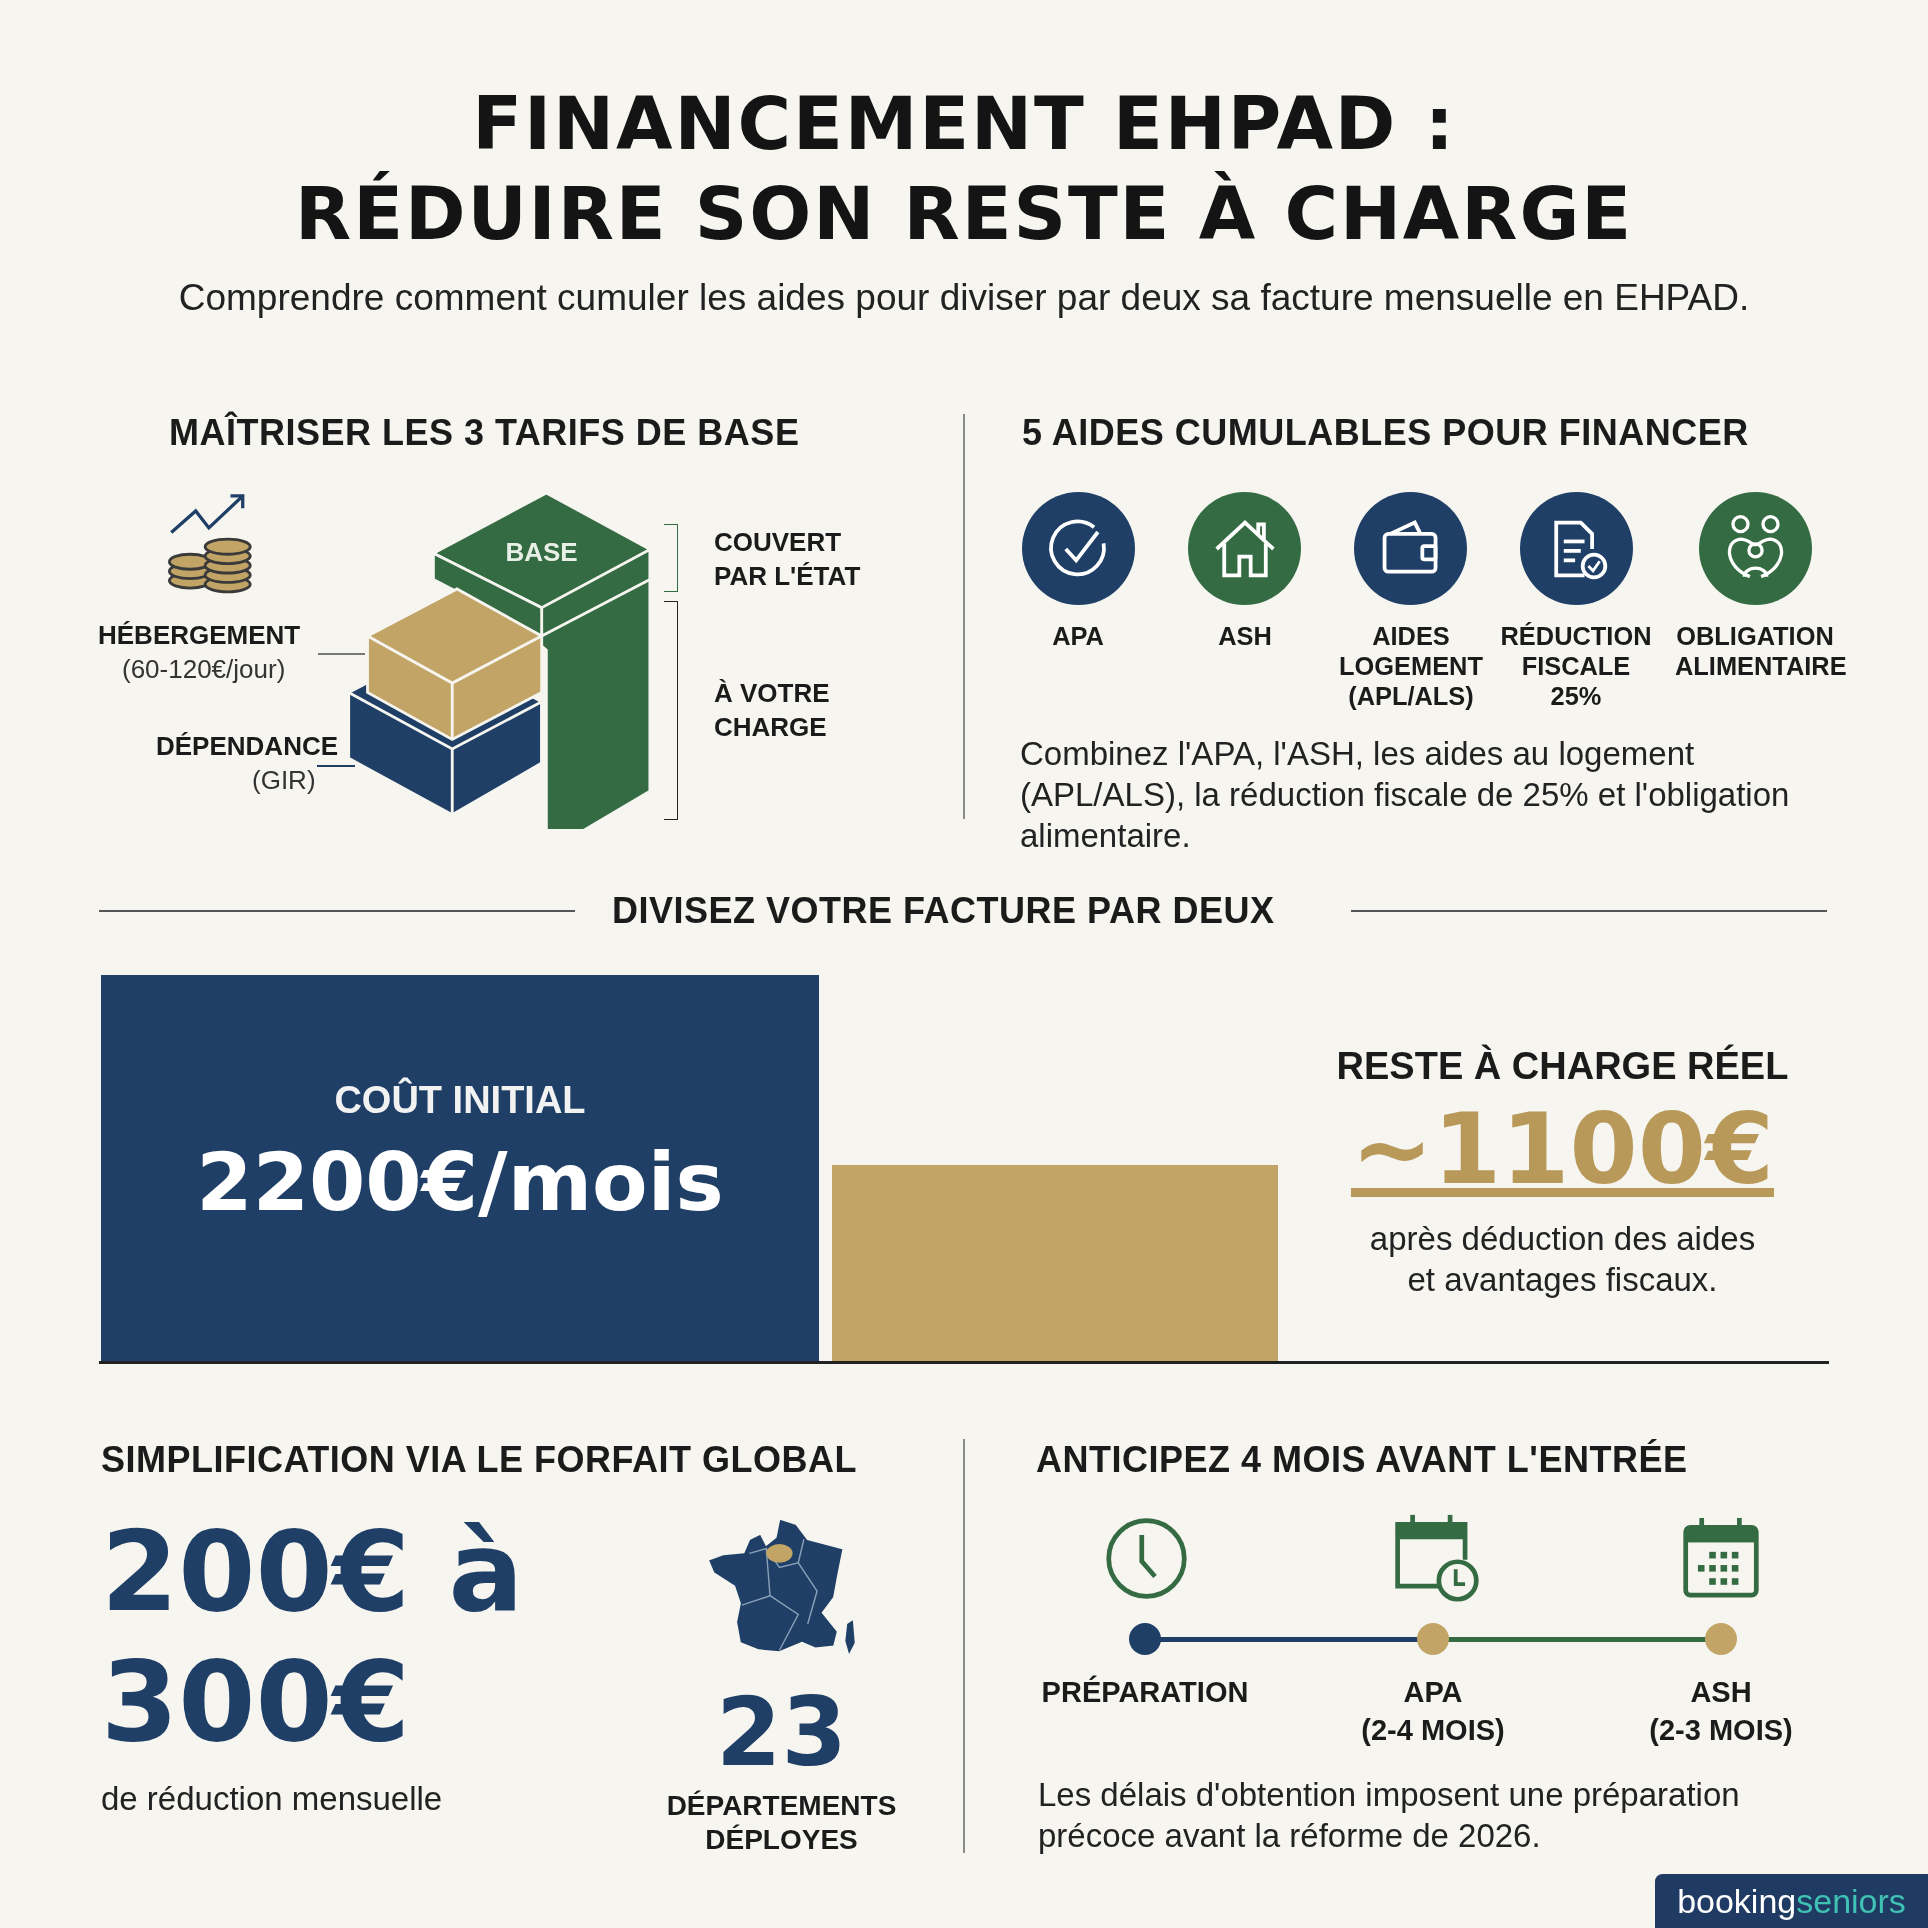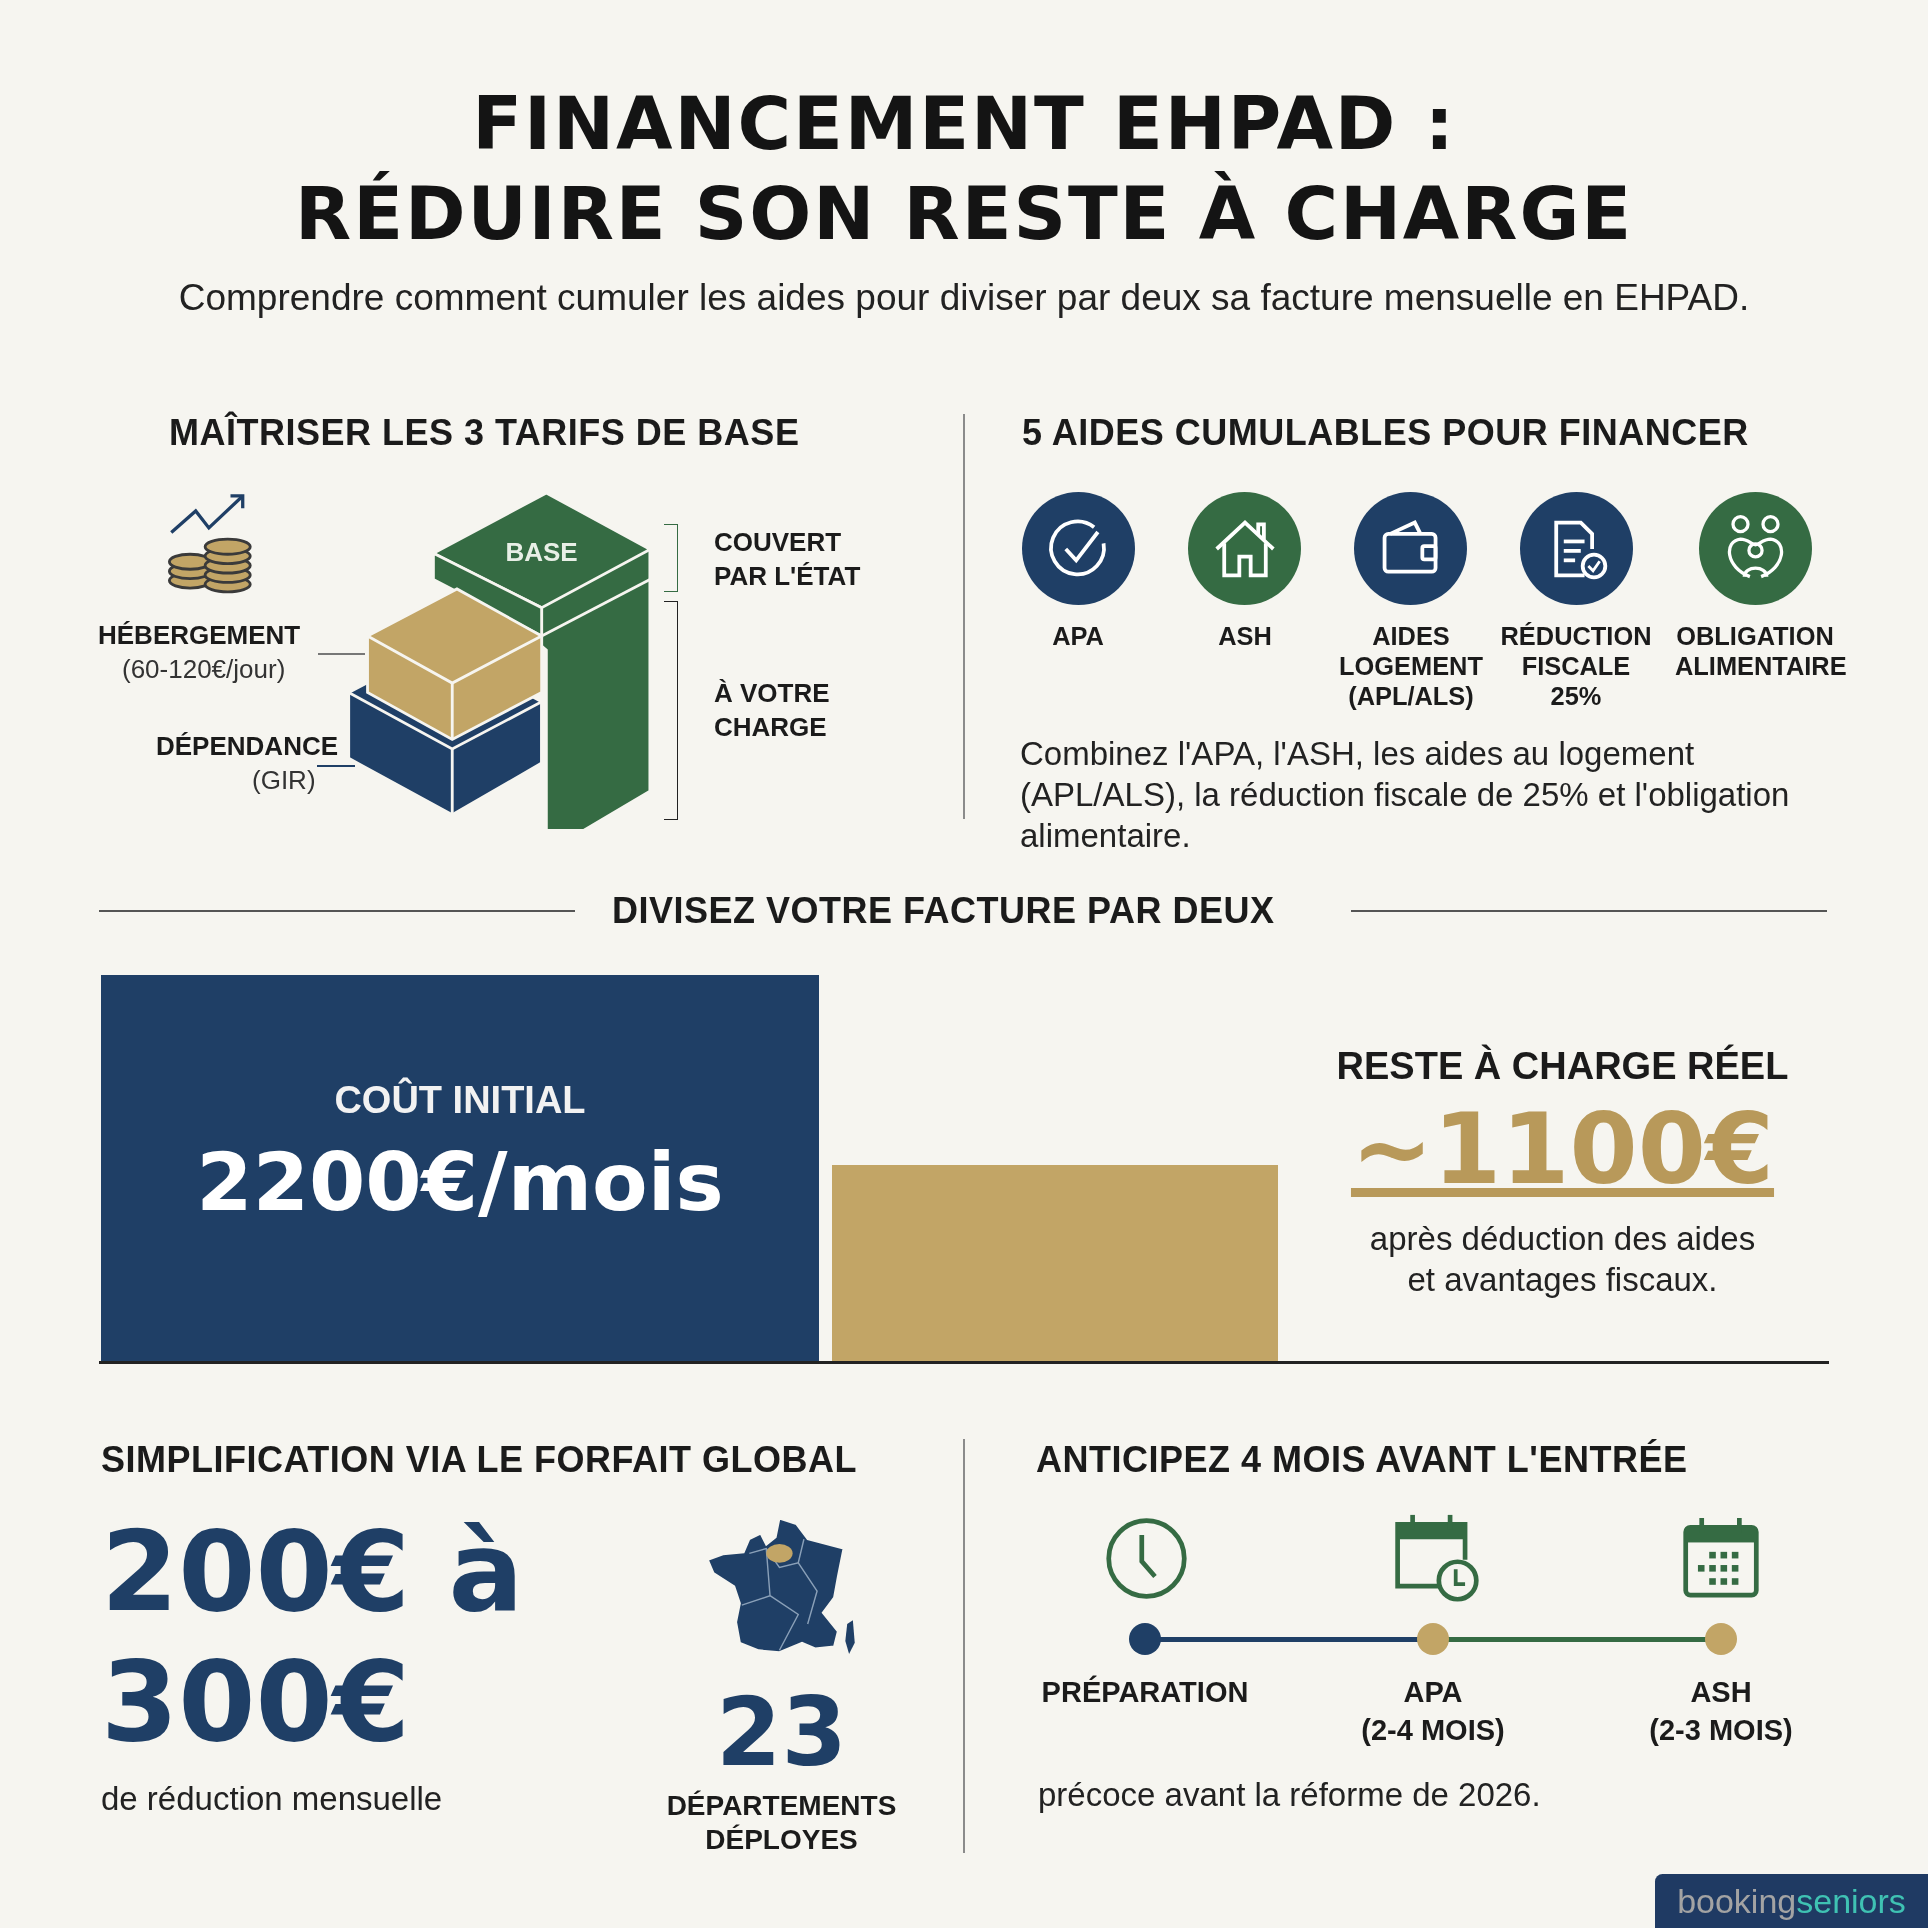--- a/index.html
+++ b/index.html
@@ -223,20 +223,21 @@
 <div class="abs lbl-b" style="left:1292px;top:1673px;width:282px;text-align:center;font-size:29px;line-height:38px;">
   <div>APA</div>
   <div>(2-4 MOIS)</div>
 </div>
 <div class="abs lbl-b" style="left:1580px;top:1673px;width:282px;text-align:center;font-size:29px;line-height:38px;">
   <div>ASH</div>
   <div>(2-3 MOIS)</div>
 </div>
 
 <div class="abs body-txt" style="left:1038px;top:1774px;width:829px;">
+  <div>Les délais d'obtention imposent une préparation</div>
   <div>précoce avant la réforme de 2026.</div>
 </div>
 
 <div class="abs brand">
-  <span style="color:#a3a3a3;text-align:center;">booking</span>
+  <span style="color:#ffffff;text-align:center;">booking</span>
     <span style="color:#3fc2b3;">seniors</span>
 </div>
 
 
 </body></html>

